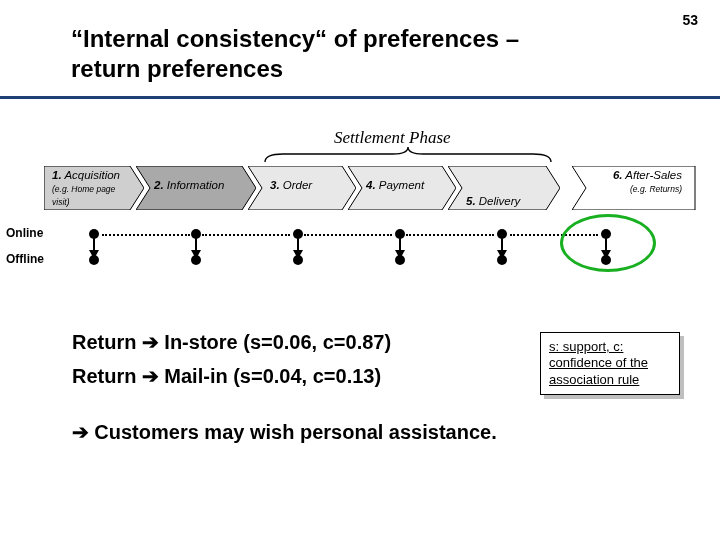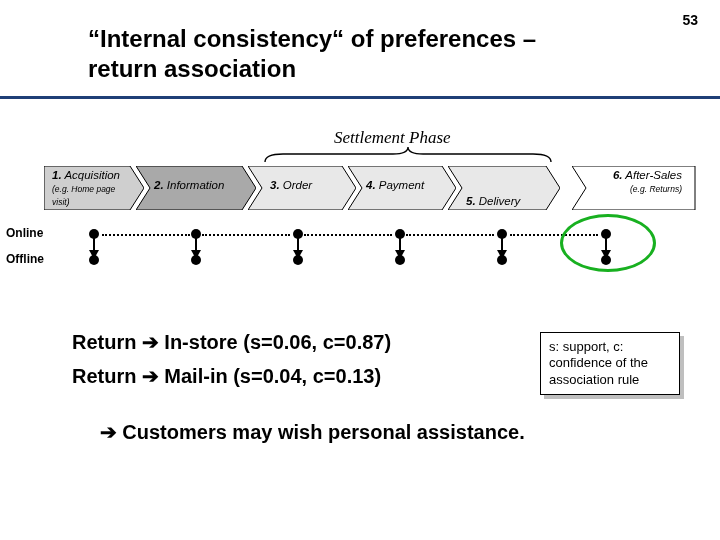--- a/index.html
+++ b/index.html
@@ -1,19 +1,19 @@
 <!DOCTYPE html>
 <html><head>
 <meta charset="utf-8">
 <style>
   * { box-sizing: border-box; margin: 0; padding: 0; }
   html, body { width: 720px; height: 540px; background: #fff; font-family: Arial, Helvetica, sans-serif; color: #000; }
   .slide { position: relative; width: 720px; height: 540px; border-radius: 11px; }
   .page-num { position: absolute; top: 12px; right: 22px; font-size: 14px; font-weight: bold; }
-  .title { position: absolute; top: 24px; left: 88px; font-size: 24px; font-weight: bold; line-height: 1.25; }
+  .title { position: absolute; top: 24px; left: 71px; font-size: 24px; font-weight: bold; line-height: 1.25; }
   .rule { position: absolute; top: 96px; left: 0; width: 720px; height: 3px; background: #1f3f77; }
 
   
   .diagram { position: absolute; top: 128px; left: 44px; width: 632px; height: 180px; }
   .settle-label { position: absolute; top: 0; left: 290px; width: 150px; text-align: left; font-style: italic; font-family: "Times New Roman", serif; font-size: 17px; }
 
   
   .brace { position: absolute; top: 18px; left: 219px; width: 290px; height: 18px; }
   .brace svg { width: 100%; height: 100%; }
 
@@ -44,34 +44,34 @@
   .arrowdown { position: absolute; width: 0; height: 0; border-left: 5px solid transparent; border-right:5px solid transparent; border-top:9px solid #000; transform:translateX(-50%); }
   .vline { position: absolute; width: 2px; background:#000; transform:translateX(-50%); }
 
   
   .hilite { position: absolute; border: 3px solid #18b020; border-radius: 50%; }
 
   
   .body { position: absolute; top: 330px; left: 72px; right: 40px; }
   .line { font-size: 20px; font-weight: bold; margin-bottom: 10px; }
   .arrow-r { font-weight: bold; font-family: Arial; }
-  .legend { position: absolute; top: 332px; right: 40px; width: 140px; }
+  .legend { position: absolute; top: 332px; right: 40px; width: 140px; text-decoration: underline; }
   .legend .shadow { position:absolute; top:4px; left:4px; width:100%; height:100%; background:#bfbfbf; }
   .legend .box { position:relative; border:1px solid #000; background:#fff; padding:6px 8px; font-size:13px; line-height:1.25; }
-  .concl { position: absolute; top: 420px; left: 72px; right: 40px; font-size: 20px; font-weight: bold; margin-left: 28px; }
+  .concl { position: absolute; top: 420px; left: 72px; right: 40px; font-size: 20px; font-weight: bold; }
   .support { position: absolute; top: 452px; left: 72px; right: 40px; font-size: 15px; }
 </style>
 </head>
 <body>
 
 <div class="slide">
   <div class="page-num">53</div>
   <div class="title">
     <span>“Internal consistency“ of preferences –</span><br>
-    <span>return association</span>
+    <span>return preferences</span>
   </div>
   <div class="rule"></div>
 
   <div class="diagram">
     <div class="settle-label">Settlement Phase</div>
     <div class="brace">
       <svg viewBox="0 0 290 18" preserveAspectRatio="none">
         <path d="M2 16 Q2 8 20 8 L130 8 Q145 8 145 1 Q145 8 160 8 L270 8 Q288 8 288 16" fill="none" stroke="#000" stroke-width="1.4"></path>
       </svg>
     </div>

